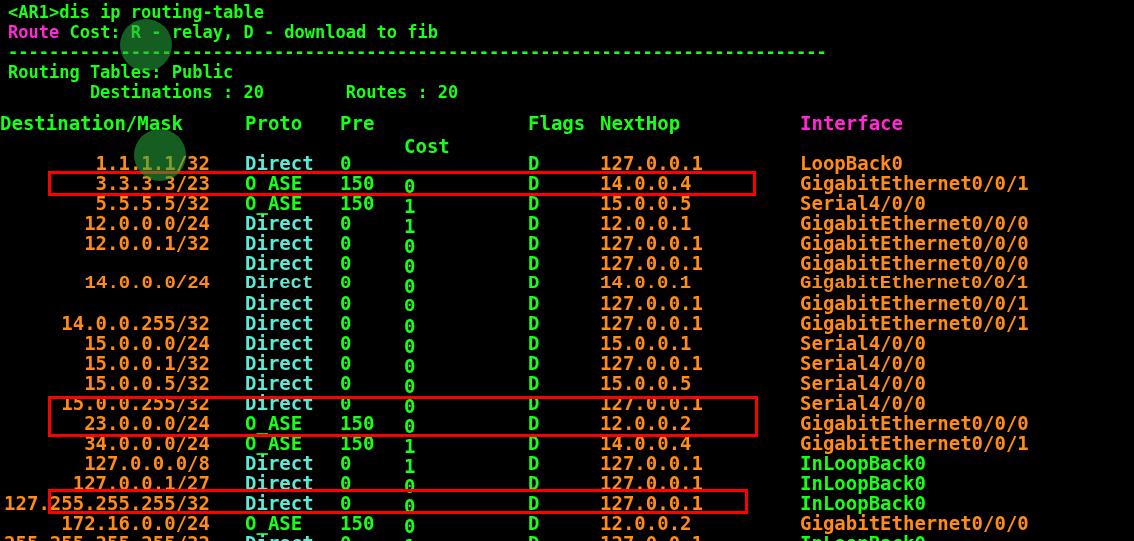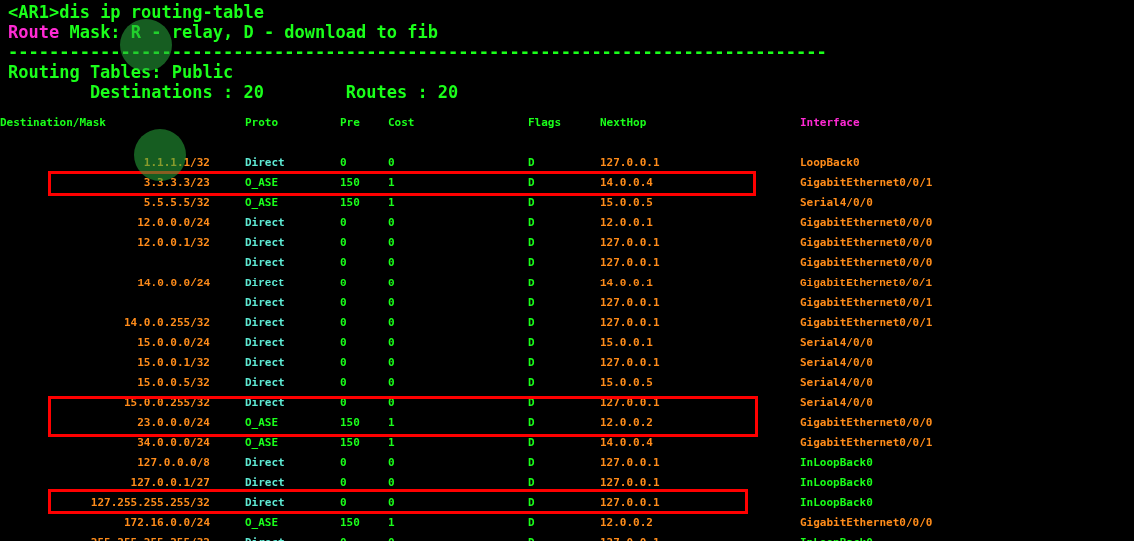--- a/index.html
+++ b/index.html
@@ -39,36 +39,36 @@
   .c-magenta { color: #ff2ad4; }
   .c-orange  { color: #ff8c1a; }
   .c-blue    { color: #5eead4; }
 
   
   .row {
     position: absolute;
     left: 0;
     width: 1134px;
     height: 20px;
-    font-size: 11px;
+    font-size: 19px;
     line-height: 20px;
     font-weight: bold;
     font-family: "DejaVu Sans Mono", "Liberation Mono", monospace;
     white-space: pre;
   }
   .cell {
     position: absolute;
     white-space: pre;
     top: 0;
     line-height: 20px;
   }
   .col-dest  { left: 0;    width: 210px; text-align: right; }
   .col-proto { left: 245px; }
   .col-pre   { left: 340px; }
-  .col-cost  { left: 388px; }
+  .col-cost  { left: 404px; margin-top: 23px; }
   .col-flags { left: 528px; }
   .col-nh    { left: 600px; }
   .col-if    { left: 800px; }
 
   
   .hdr .col-dest { text-align: left; }
 
   
   .hl-box {
     position: absolute;
@@ -85,21 +85,21 @@
     pointer-events: none;
   }
 </style>
 </head>
 <body>
 
 <div id="terminal">
 
   <div class="term-line" style="top:2px;"><span class="c-green">&lt;AR1&gt;</span><span class="c-green">dis ip routing-table</span></div>
 
-  <div class="term-line" style="top:22px;"><span class="c-magenta">Route</span><span class="c-green"> Mask: R - relay, D - download to fib</span></div>
+  <div class="term-line" style="top:22px;"><span class="c-magenta">Route</span><span class="c-green"> Cost: R - relay, D - download to fib</span></div>
 
   <div class="term-line c-green" style="top:42px;">--------------------------------------------------------------------------------</div>
 
   <div class="term-line c-green" style="top:62px;">Routing Tables: Public</div>
 
   <div class="term-line c-green" style="top:82px;">        Destinations : 20        Routes : 20</div>
 
   <div class="row hdr" style="top:113px;">
     <span class="cell col-dest  c-green">Destination/Mask</span>
     <span class="cell col-proto c-green">Proto</span>

